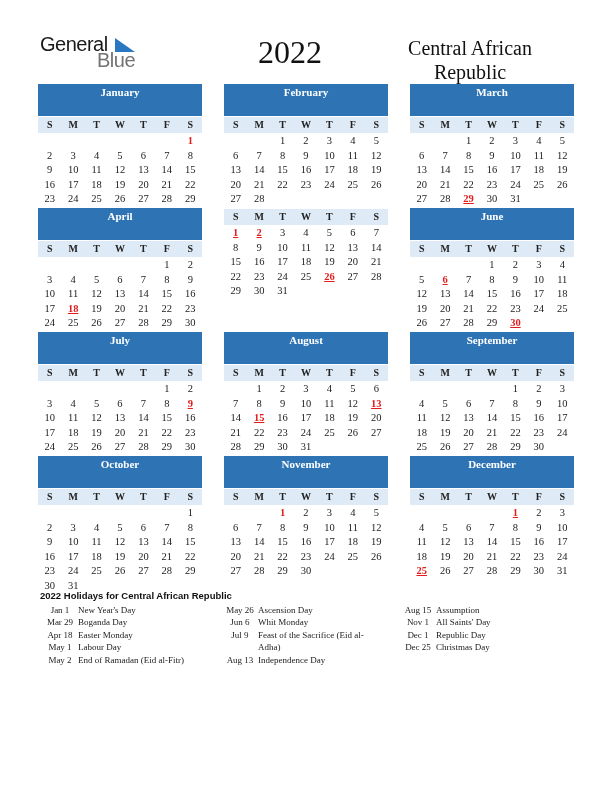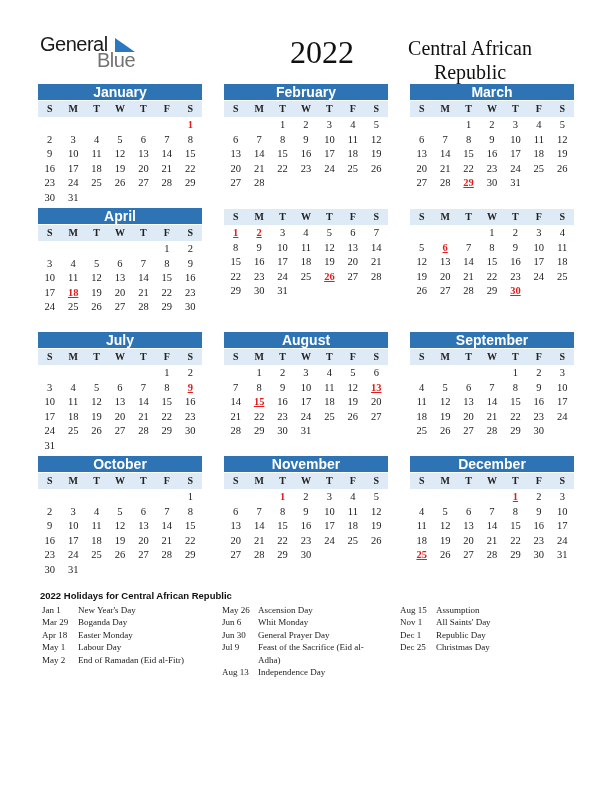--- a/index.html
+++ b/index.html
@@ -1,34 +1,34 @@
 <!DOCTYPE html>
 <html><head>
 <meta charset="utf-8">
 <style>
   html, body { margin:0; padding:0; background:#ffffff; }
   body { width:612px; height:792px; position:relative; overflow:hidden; font-family:"DejaVu Serif", serif; color:#222; }
   .logo { position:absolute; left:40px; top:33px; width:110px; height:40px; }
   .logo .g { position:absolute; left:0; top:0; font-family:"Liberation Sans", sans-serif; font-size:20px; color:#1a1a1a; letter-spacing:-0.5px; }
   .logo .b { position:absolute; left:57px; top:16px; font-family:"Liberation Sans", sans-serif; font-size:20px; color:#737373; letter-spacing:-0.5px; }
   .logo .tri { position:absolute; left:75px; top:5px; width:0; height:0; border-left:20px solid #2a78c2; border-top:14px solid transparent; }
-  .year { position:absolute; left:272px; top:34px; width:100px; text-align:center; font-family:"Liberation Serif", serif; font-size:32px; color:#111; }
+  .year { position:absolute; left:240px; top:34px; width:100px; text-align:center; font-family:"Liberation Serif", serif; font-size:32px; color:#111; }
   .country { position:absolute; right:42px; top:36px; width:200px; text-align:center; font-family:"Liberation Serif", serif; font-size:20px; line-height:24px; color:#111; }
   .month { position:absolute; width:164px; }
-  .mhead { height:16px; background:#2e74b5; color:#fff; text-align:center; font-family:Liberation Sans, sans-serif; font-weight:bold; font-size:14px; line-height:16px; }
+  .mhead { height:32px; background:#2e74b5; color:#fff; text-align:center; font-family:Liberation Serif, serif; font-weight:bold; font-size:11px; line-height:16px; }
   .dow { display:flex; height:16px; background:#deeaf6; margin-top:1px; }
   .dow span { flex:1; text-align:center; font-family:"Liberation Serif", serif; font-weight:bold; font-size:10px; line-height:16px; color:#222; }
   .grid { display:grid; grid-template-columns:repeat(7, 1fr); grid-auto-rows:14.6px; margin-top:1px; }
   .grid span { text-align:center; font-family:"Liberation Serif", serif; font-size:10.5px; line-height:14.6px; color:#222; }
   .grid span.hol { color:#e31b1b; font-weight:bold; text-decoration:underline; }
   .grid span.holnu { color:#e31b1b; font-weight:bold; }
   .hol-title { position:absolute; left:40px; top:590px; font-family:"Liberation Sans", sans-serif; font-weight:bold; font-size:9.5px; color:#111; }
   .hcol { position:absolute; top:604px; font-family:"Liberation Serif", serif; font-size:9px; color:#222; }
   .hrow { display:flex; line-height:12.4px; }
-  .hrow .d { width:36px; flex:none; }
+  .hrow .d { width:36px; flex:none;text-align:center; }
   .hrow .n { flex:none; }
   .col1 { left:42px; width:170px; }
   .col1 .n { width:130px; }
   .col2 { left:222px; width:160px; }
   .col2 .n { width:120px; }
   .col3 { left:400px; width:160px; }
   .col3 .n { width:120px; }
 </style>
 </head>
 <body>
@@ -271,20 +271,21 @@
         <span>25</span>
         <span class="hol">26</span>
         <span>27</span>
         <span>28</span>
         <span>29</span>
         <span>30</span>
         <span>31</span>
       </div>
     </div>
     <div class="month" style="left: 410px; top: 208px;">
+      <div class="mhead">June</div>
       <div class="dow">
         <span>S</span>
         <span>M</span>
         <span>T</span>
         <span>W</span>
         <span>T</span>
         <span>F</span>
         <span>S</span>
       </div>
       <div class="grid">
@@ -641,24 +642,20 @@
 <div class="hcol col2" id="hc1">
     <div class="hrow">
       <span class="d">May 26</span>
       <span class="n">Ascension Day</span>
     </div>
     <div class="hrow">
       <span class="d">Jun 6</span>
       <span class="n">Whit Monday</span>
     </div>
     <div class="hrow">
-      <span class="d">Jun 30</span>
-      <span class="n">General Prayer Day</span>
-    </div>
-    <div class="hrow">
       <span class="d">Jul 9</span>
       <span class="n">Feast of the Sacrifice (Eid al-Adha)</span>
     </div>
     <div class="hrow">
       <span class="d">Aug 13</span>
       <span class="n">Independence Day</span>
     </div>
   </div>
 <div class="hcol col3" id="hc2">
     <div class="hrow">

